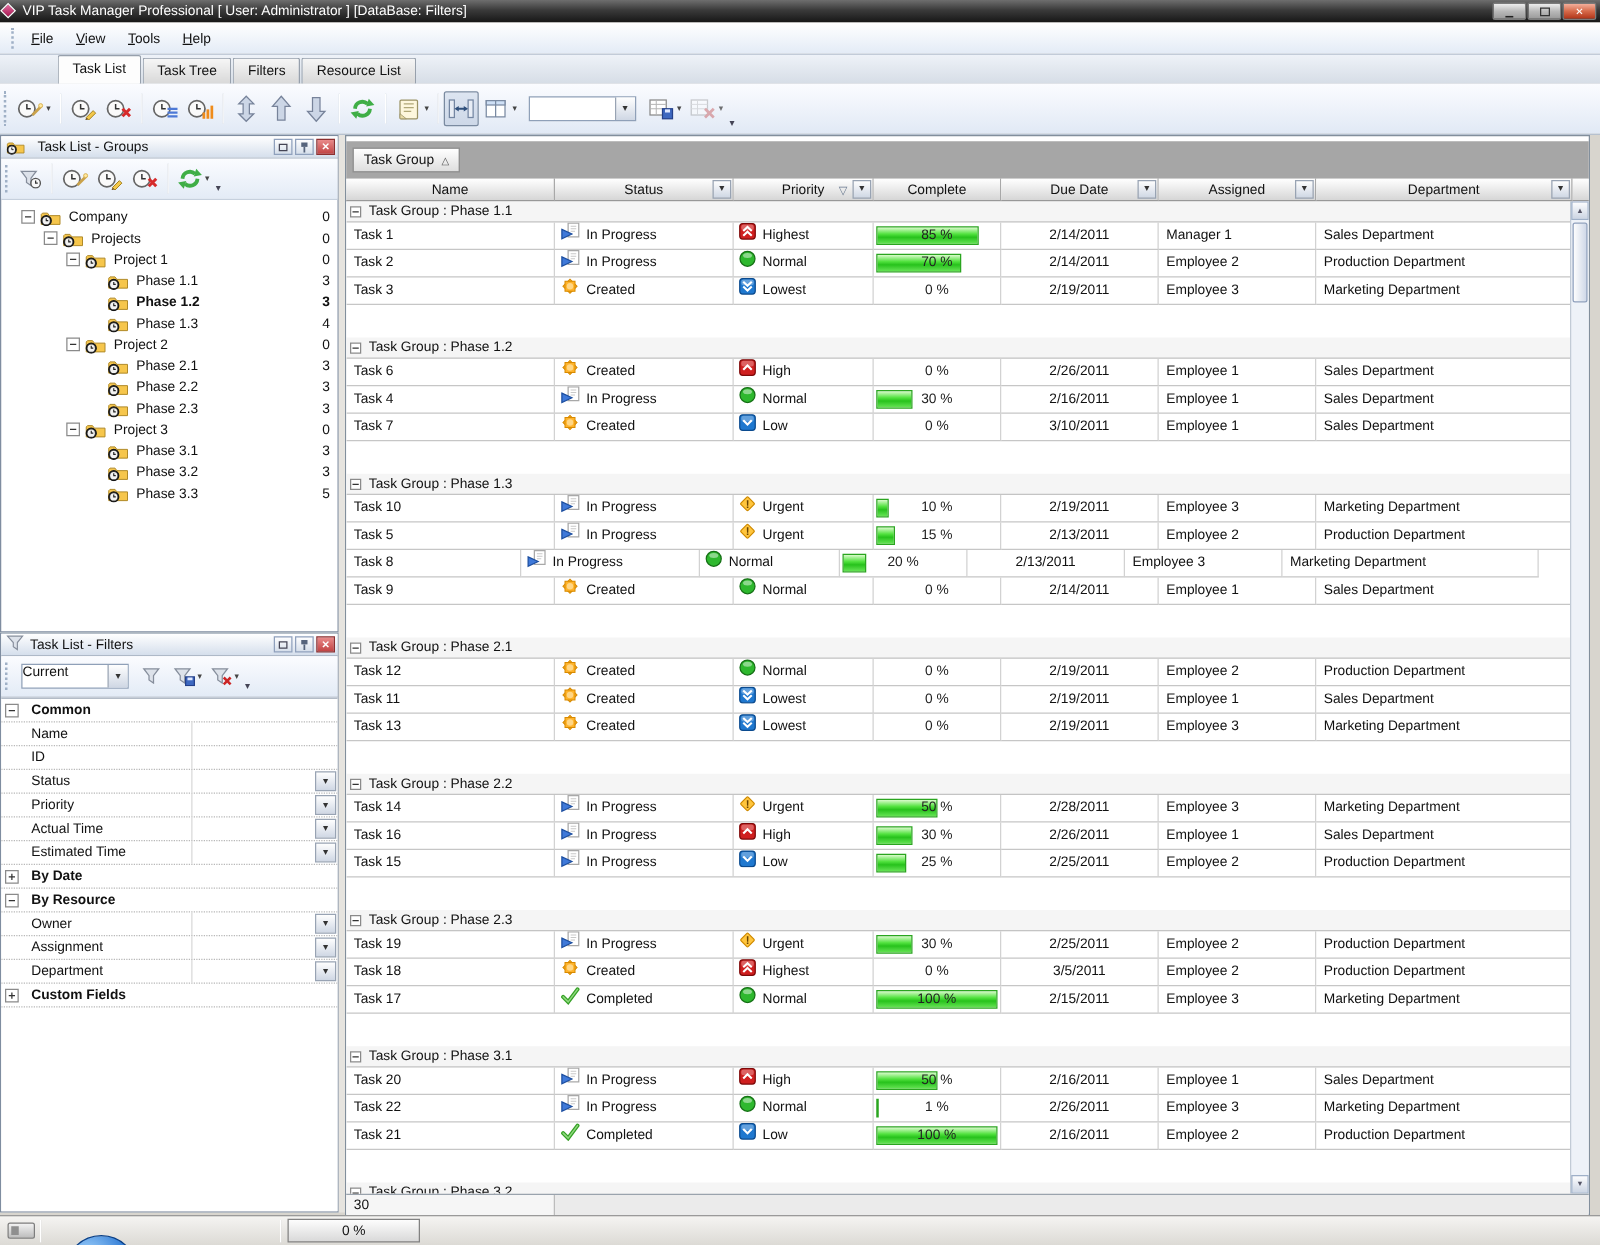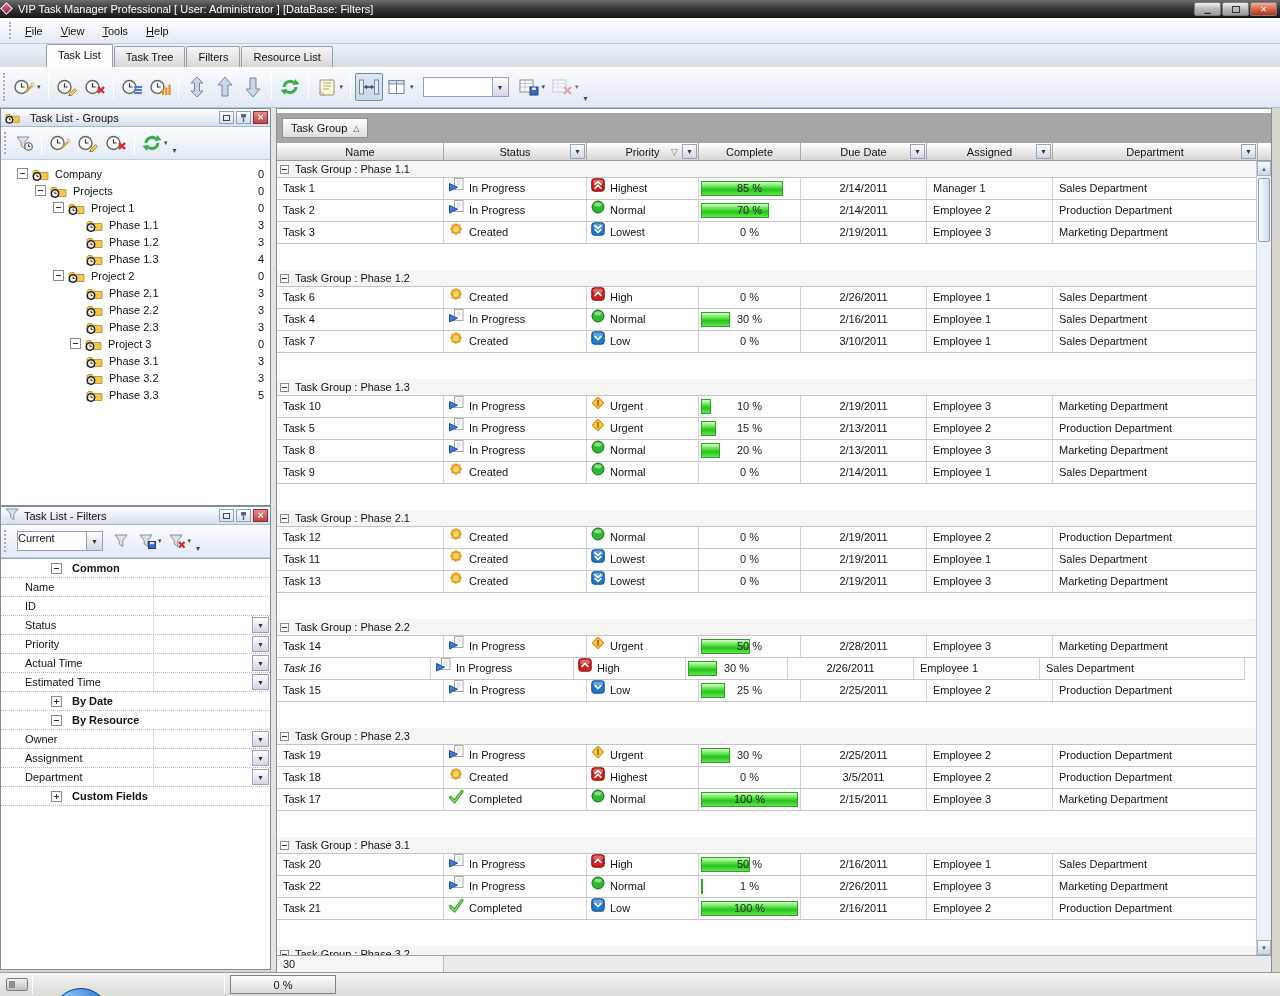--- a/index.html
+++ b/index.html
@@ -71,21 +71,21 @@
   .exp.plus::after { content:""; position:absolute; left:4px; top:2px; width:1px; height:5px; background:#333; }
   .tree-icon { width:18px; height:14px; flex:none; margin-right:5px; }
   .tree-label { flex:1; white-space:nowrap; }
   .tree-count { position:absolute; right:6px; }
   .leaf-sp { width:15px; flex:none; }
 
   
   .fgrid { flex:1; overflow:hidden; background:#fff; border-top:1px solid #9aa5b5; }
   .frow { height:19px; display:flex; align-items:center; border-bottom:1px dotted #b8b8b8; position:relative; }
   .frow .exp { margin-left:3px; }
-  .fsection { font-weight:bold;padding-left:47px; }
+  .fsection { font-weight:bold; }
   .flabel { padding-left:24px; width:152px; flex:none; }
   .fsection .flabel { padding-left:6px; width:auto; }
   .fvalue { flex:1; height:100%; border-left:1px solid #d9d9d9; position:relative; }
   .fdd { position:absolute; right:1px; top:1px; width:17px; height:16px; border:1px solid #98a3b3;
     background:linear-gradient(#fefefe,#cfd7e4); display:flex; align-items:center; justify-content:center; font-size:7px; color:#333; }
 
   .vsplit { position:absolute; top:108px; left:271px; width:5px; height:862px; background:#e6e4df; }
 
   
   .gridpanel { position:absolute; top:108px; left:276px; width:996px; height:864px;
@@ -401,21 +401,21 @@
             <span class="leaf-sp"></span>
             <span class="tree-icon"><svg width="18" height="14" viewBox="0 0 18 14">
                 <path d="M1 4.5 L1 12.5 H16 V5.5 H7.5 L6 3.5 H2 Z" fill="#f6c64c" stroke="#b08a28" stroke-width="0.8"></path>
                 <circle cx="5" cy="9.5" r="4" fill="#3a3a3a" stroke="#151515"></circle>
                 <circle cx="5" cy="9.5" r="2.9" fill="#f2f2f2"></circle>
                 <path d="M5 7.6 V9.5 H6.6" stroke="#222" stroke-width="0.9" fill="none"></path>
               </svg></span>
             <span class="tree-label">Phase 1.1</span>
             <span class="tree-count">3</span>
           </div>
-          <div class="trow-tree" style="padding-left: 70px;">
+          <div class="trow-tree" style="padding-left: 70px; font-weight: bold;">
             <span class="leaf-sp"></span>
             <span class="tree-icon"><svg width="18" height="14" viewBox="0 0 18 14">
                 <path d="M1 4.5 L1 12.5 H16 V5.5 H7.5 L6 3.5 H2 Z" fill="#f6c64c" stroke="#b08a28" stroke-width="0.8"></path>
                 <circle cx="5" cy="9.5" r="4" fill="#3a3a3a" stroke="#151515"></circle>
                 <circle cx="5" cy="9.5" r="2.9" fill="#f2f2f2"></circle>
                 <path d="M5 7.6 V9.5 H6.6" stroke="#222" stroke-width="0.9" fill="none"></path>
               </svg></span>
             <span class="tree-label">Phase 1.2</span>
             <span class="tree-count">3</span>
           </div>
@@ -467,21 +467,21 @@
             <span class="leaf-sp"></span>
             <span class="tree-icon"><svg width="18" height="14" viewBox="0 0 18 14">
                 <path d="M1 4.5 L1 12.5 H16 V5.5 H7.5 L6 3.5 H2 Z" fill="#f6c64c" stroke="#b08a28" stroke-width="0.8"></path>
                 <circle cx="5" cy="9.5" r="4" fill="#3a3a3a" stroke="#151515"></circle>
                 <circle cx="5" cy="9.5" r="2.9" fill="#f2f2f2"></circle>
                 <path d="M5 7.6 V9.5 H6.6" stroke="#222" stroke-width="0.9" fill="none"></path>
               </svg></span>
             <span class="tree-label">Phase 2.3</span>
             <span class="tree-count">3</span>
           </div>
-          <div class="trow-tree" style="padding-left: 69px;">
+          <div class="trow-tree" style="padding-left: 52px;">
             <span class="exp"></span>
             <span class="tree-icon"><svg width="18" height="14" viewBox="0 0 18 14">
                 <path d="M1 4.5 L1 12.5 H16 V5.5 H7.5 L6 3.5 H2 Z" fill="#f6c64c" stroke="#b08a28" stroke-width="0.8"></path>
                 <circle cx="5" cy="9.5" r="4" fill="#3a3a3a" stroke="#151515"></circle>
                 <circle cx="5" cy="9.5" r="2.9" fill="#f2f2f2"></circle>
                 <path d="M5 7.6 V9.5 H6.6" stroke="#222" stroke-width="0.9" fill="none"></path>
               </svg></span>
             <span class="tree-label">Project 3</span>
             <span class="tree-count">0</span>
           </div>
@@ -903,21 +903,21 @@
               <div class="pwrap">
                 <div class="pbar" style="width: 15%;"></div>
                 <div class="plabel">15 %</div>
               </div>
             </div>
             <div class="cell cdue" style="width: 126px;">2/13/2011</div>
             <div class="cell cassigned" style="width: 126px;">Employee 2</div>
             <div class="cell cdept" style="width: 205px;">Production Department</div>
           </div>
           <div class="trow">
-            <div class="cell cname" style="width: 167px;">Task 8</div>
+            <div class="cell cname" style="width: 140px;">Task 8</div>
             <div class="cell cstatus" style="width: 143px;">
               <span><svg width="16" height="16" viewBox="0 0 16 16">
                   <rect x="6.5" y="1.5" width="8.5" height="11" fill="#fff" stroke="#a8a8a8"></rect>
                   <path d="M8.5 4 H13 M8.5 6 H13 M8.5 8 H12" stroke="#c8c8c8" stroke-width="0.8"></path>
                   <polygon points="1.5,6.5 9.5,10.2 1.5,14" fill="#3f79d9" stroke="#1d4fa0"></polygon>
                 </svg></span>
               <span>In Progress</span>
             </div>
             <div class="cell cpriority" style="width: 112px;">
               <span><svg width="14" height="14" viewBox="0 0 14 14">
@@ -1073,21 +1073,21 @@
               <div class="pwrap">
                 <div class="pbar" style="width: 50%;"></div>
                 <div class="plabel">50 %</div>
               </div>
             </div>
             <div class="cell cdue" style="width: 126px;">2/28/2011</div>
             <div class="cell cassigned" style="width: 126px;">Employee 3</div>
             <div class="cell cdept" style="width: 205px;">Marketing Department</div>
           </div>
           <div class="trow">
-            <div class="cell cname" style="width: 154px; font-style: italic;">Task 16</div>
+            <div class="cell cname" style="width: 167px;">Task 16</div>
             <div class="cell cstatus" style="width: 143px;">
               <span><svg width="16" height="16" viewBox="0 0 16 16">
                   <rect x="6.5" y="1.5" width="8.5" height="11" fill="#fff" stroke="#a8a8a8"></rect>
                   <path d="M8.5 4 H13 M8.5 6 H13 M8.5 8 H12" stroke="#c8c8c8" stroke-width="0.8"></path>
                   <polygon points="1.5,6.5 9.5,10.2 1.5,14" fill="#3f79d9" stroke="#1d4fa0"></polygon>
                 </svg></span>
               <span>In Progress</span>
             </div>
             <div class="cell cpriority" style="width: 112px;">
               <span><svg width="14" height="14" viewBox="0 0 14 14">

